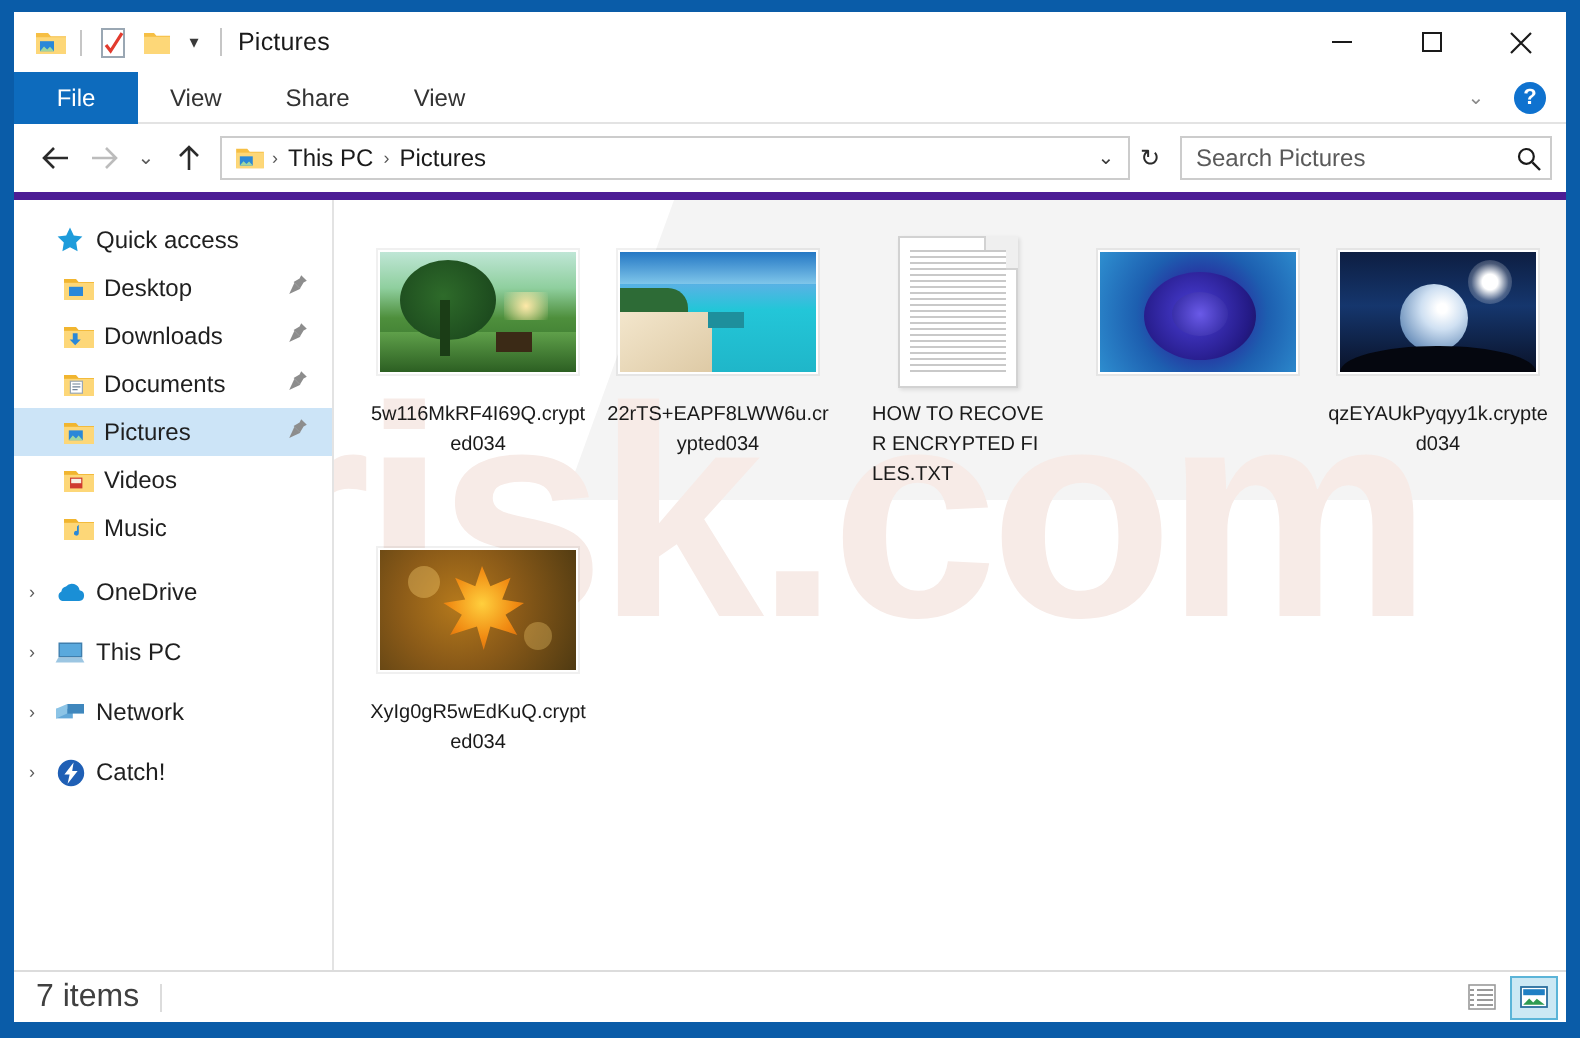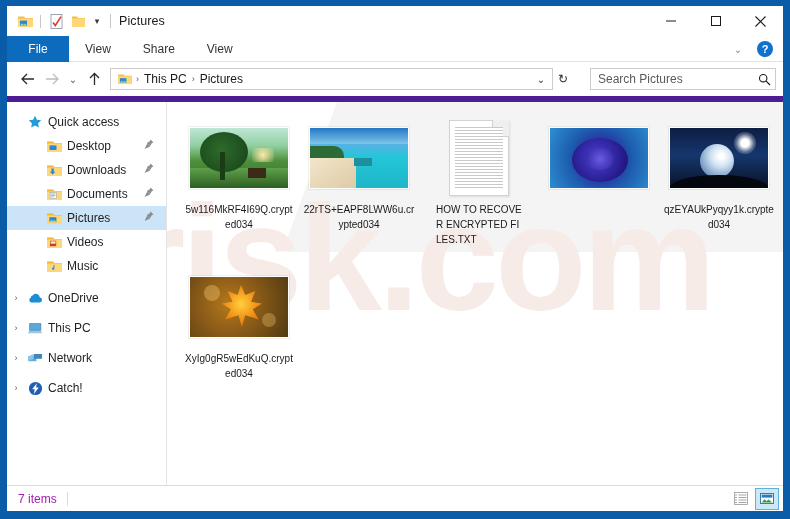--- a/index.html
+++ b/index.html
@@ -138,34 +138,34 @@
     width: 18px; height: 20px; display: flex; align-items: center; justify-content: center;
     color: #3a3a3a; font-size: 10px;
   }
   .addr-refresh {
     width: 20px; height: 20px; display: flex; align-items: center; justify-content: center;
     color: #2b2b2b; font-size: 12px;
   }
   .searchbox {
     width: 186px; height: 22px;
     border: 1px solid #cccccc;
-    margin-left: 17px;
+    margin-left: 5px;
     display: flex; align-items: center;
     padding: 0 4px 0 7px;
     background: #ffffff;
   }
   .search-ph { font-size: 12px; color: #5a5a5a; flex: 1 1 auto; }
   .search-ico { color: #1a1a1a; display: flex; align-items: center; }
 
   
   .body {
     flex: 1 1 auto;
     display: flex;
     min-height: 0;
-    border-top: 6px solid #4c1d95;
+    border-top: 4px solid #4c1d95;
     position: relative;
   }
   .sidebar {
     width: 160px; flex: 0 0 160px;
     background: #ffffff;
     border-right: 1px solid #e3e3e3;
     padding-top: 8px;
     overflow: hidden;
     position: relative;
     z-index: 2;
@@ -183,21 +183,21 @@
     font-size: 9px; color: #5a5a5a;
     display: flex; align-items: center; justify-content: center; height: 100%;
   }
   .nav-exp.none { color: transparent; }
   .nav-ico {
     width: 20px; min-width: 20px; height: 16px;
     display: flex; align-items: center; justify-content: center;
     margin-right: 3px;
   }
   .nav-label { line-height: 1; }
-  .nav-item.child { padding-left: 19px; }
+  .nav-item.child { padding-left: 4px; }
   .pin {
     position: absolute; right: 12px; top: 50%;
     transform: translateY(-50%);
     color: #8d8d8d;
   }
 
   
   .content {
     flex: 1 1 auto;
     background: #ffffff;
@@ -290,21 +290,21 @@
   
   .statusbar {
     height: 26px; flex: 0 0 26px;
     background: #ffffff;
     border-top: 1px solid #dcdcdc;
     display: flex; align-items: center;
     padding: 0 4px 0 11px;
     position: relative;
     z-index: 3;
   }
-  .status-text { font-size: 12px; color: #a21caf; }
+  .status-text { font-size: 16px; color: #404040; }
   .status-sep { width: 1px; height: 14px; background: #dcdcdc; margin-left: 10px; }
   .view-btns { margin-left: auto; display: flex; align-items: center; gap: 2px; }
   .view-btn {
     width: 24px; height: 22px;
     display: flex; align-items: center; justify-content: center;
   }
   .view-btn.active {
     background: #cce8f4;
     border: 1px solid #5bb4d8;
   }

